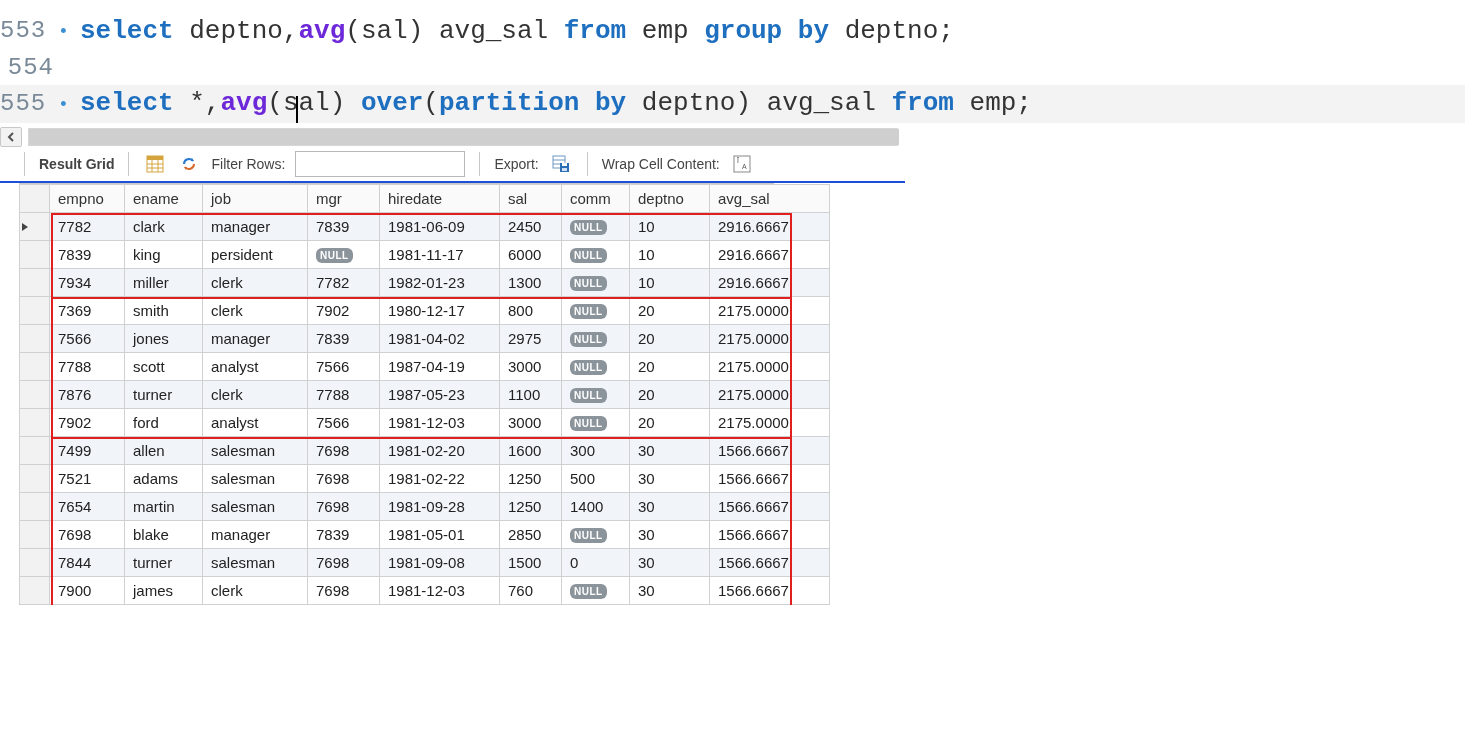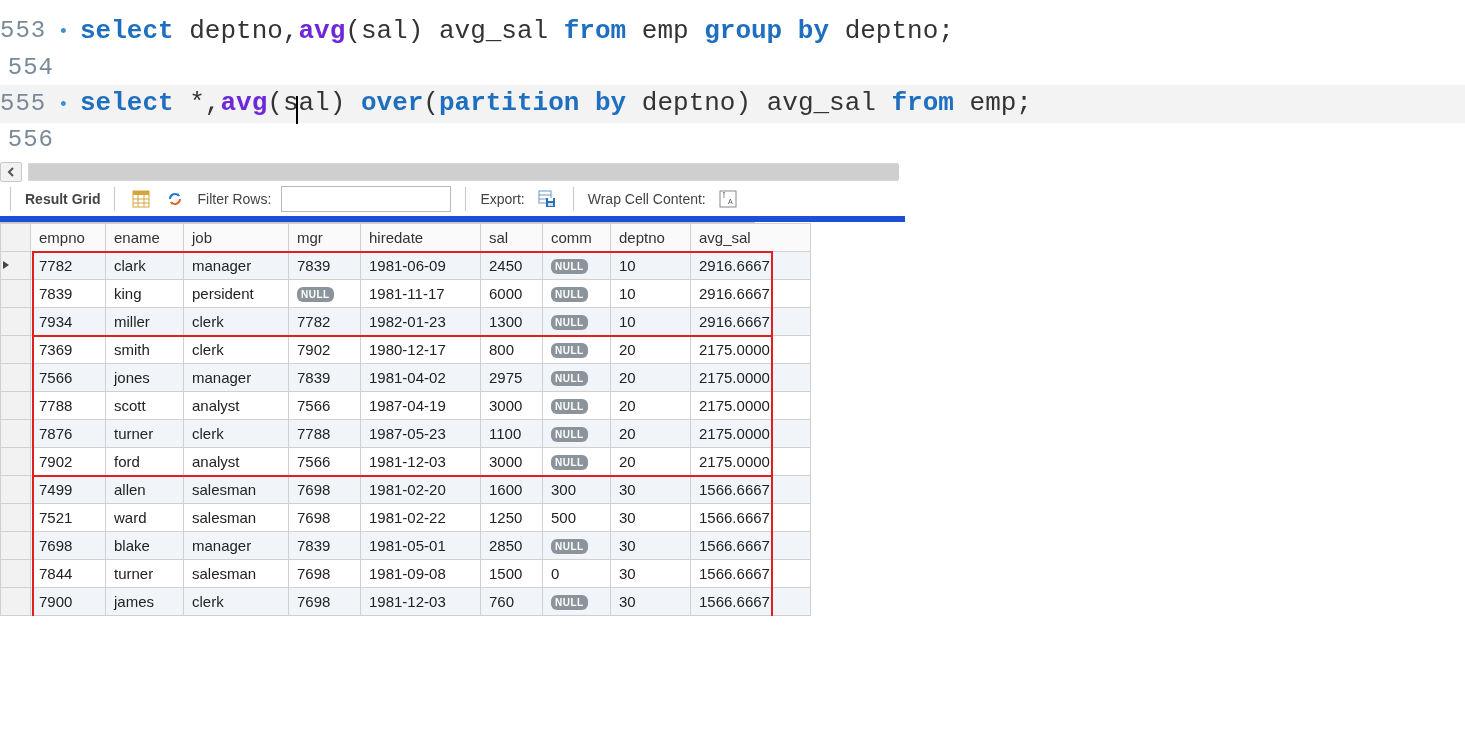--- a/index.html
+++ b/index.html
@@ -72,40 +72,41 @@
     border:1px solid #d6d6d6; position:relative; margin-left:6px;
   }
   .hscroll-row .thumb{
     position:absolute; left:0; top:0; bottom:0; width:870px;
     background:#cfcfcf;
   }
 
   
   .toolbar {
     display:flex; align-items:center; gap:10px;
-    padding:4px 6px; border-bottom:6px solid #1d4ed8; color:#444;
+    padding:4px 20px; border-bottom:2px solid #1d4ed8; color:#444;
     font-size:14px;
     width:905px;
   }
   .toolbar .sep { width:1px; height:24px; background:#c8c8c8; margin:0 4px;}
   .toolbar .label { font-weight:600; }
   .toolbar input.filter {
     width:170px; height:26px; border:1px solid #b8b8b8; padding:2px 6px;
     font-size:13px;
   }
   .tool-btn {
     width:24px; height:24px; display:flex;align-items:center;justify-content:center;
     border:1px solid transparent; border-radius:2px;
   }
   svg { display:block; }
 
   
   .grid-wrap{
     width:755px;
     border-top:1px solid #c8c8c8;
+    margin-left:19px;
   }
   table.grid{
     border-collapse:collapse;
     table-layout:fixed;
     width:100%;
     font-size:15px;
   }
   table.grid th, table.grid td{
     border:1px solid #d0d0d0;
     padding:3px 8px;
@@ -160,21 +161,20 @@
     pointer-events:none;
   }
 </style>
 </head>
 <body>
 
 <div class="editor" id="editor">
     <div class="line"><div class="gutter">553<span class="bullet"> •</span></div><div class="code"><span class="kw">select</span> <span class="id">deptno</span><span class="op">,</span><span class="fn">avg</span><span class="op">(</span><span class="id">sal</span><span class="op">)</span> <span class="id">avg_sal</span> <span class="kw">from</span> <span class="id">emp</span> <span class="kw">group</span> <span class="kw">by</span> <span class="id">deptno</span><span class="op">;</span></div></div>
     <div class="line"><div class="gutter">554</div><div class="code"></div></div>
     <div class="line current-line"><div class="gutter">555<span class="bullet"> •</span></div><div class="code"><span class="kw">select</span> <span class="op">*</span><span class="op">,</span><span class="fn">avg</span><span class="op">(</span><span class="id">s</span><span class="caret-cursor"></span><span class="id">al</span><span class="op">)</span> <span class="kw">over</span><span class="op">(</span><span class="kw">partition</span> <span class="kw">by</span> <span class="id">deptno</span><span class="op">)</span> <span class="id">avg_sal</span> <span class="kw">from</span> <span class="id">emp</span><span class="op">;</span></div></div>
-    <div class="line"><div class="gutter">556</div><div class="code"></div></div>
   </div>
 
 <div class="hscroll-row">
   <div class="chevron">
     <svg width="10" height="10" viewBox="0 0 10 10">
         <path d="M7 1 L3 5 L7 9" fill="none" stroke="#555" stroke-width="2"></path>
       </svg>
   </div>
   <div class="track">
     <div class="thumb"></div>
@@ -353,26 +353,38 @@
           <td class="col-mgr">7698</td>
           <td class="col-hire">1981-02-20</td>
           <td class="col-sal">1600</td>
           <td class="col-comm">300</td>
           <td class="col-deptno center">30</td>
           <td class="col-avg center">1566.6667</td>
         </tr>
         <tr>
           <td class="rowhead"></td>
           <td class="col-empno">7521</td>
-          <td class="col-ename">ward</td>
+          <td class="col-ename">adams</td>
           <td class="col-job">salesman</td>
           <td class="col-mgr">7698</td>
           <td class="col-hire">1981-02-22</td>
           <td class="col-sal">1250</td>
           <td class="col-comm">500</td>
+          <td class="col-deptno center">30</td>
+          <td class="col-avg center">1566.6667</td>
+        </tr>
+        <tr>
+          <td class="rowhead"></td>
+          <td class="col-empno">7654</td>
+          <td class="col-ename">martin</td>
+          <td class="col-job">salesman</td>
+          <td class="col-mgr">7698</td>
+          <td class="col-hire">1981-09-28</td>
+          <td class="col-sal">1250</td>
+          <td class="col-comm">1400</td>
           <td class="col-deptno center">30</td>
           <td class="col-avg center">1566.6667</td>
         </tr>
         <tr>
           <td class="rowhead"></td>
           <td class="col-empno">7698</td>
           <td class="col-ename">blake</td>
           <td class="col-job">manager</td>
           <td class="col-mgr">7839</td>
           <td class="col-hire">1981-05-01</td>

